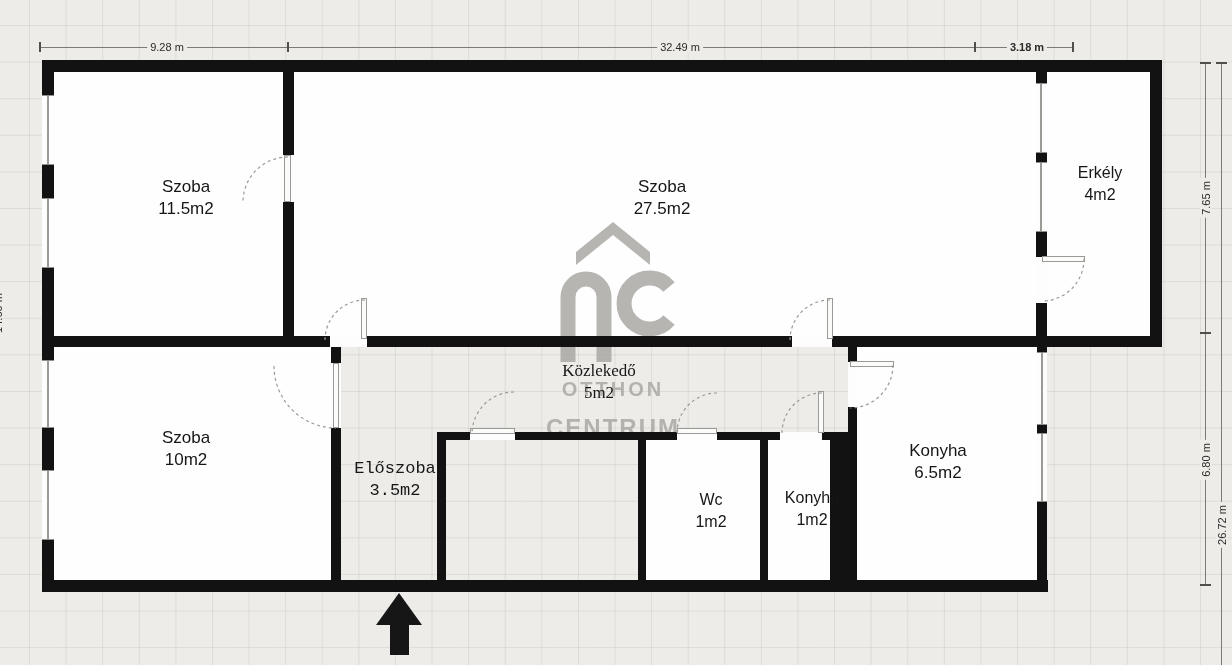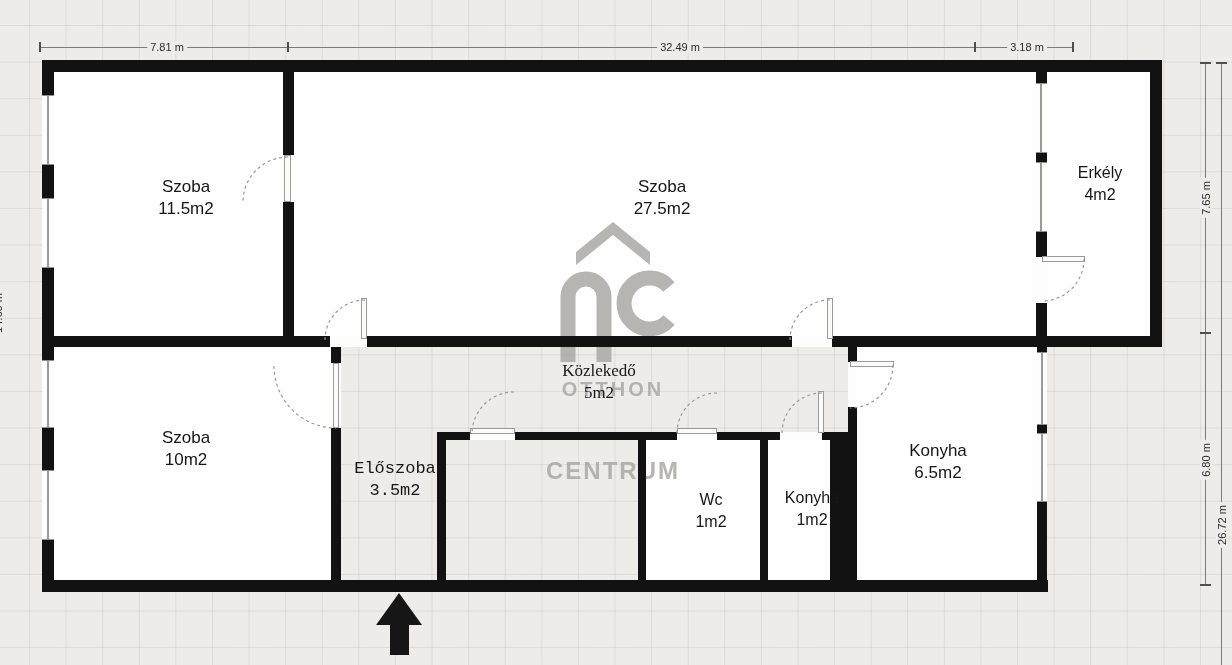--- a/index.html
+++ b/index.html
@@ -63,21 +63,21 @@
 
   <svg id="wm-svg" width="1232" height="665" viewBox="0 0 1232 665">
     <g opacity="0.8">
       <polygon points="576,252 613,222 650,252 650,265 613,235 576,265" fill="#a5a4a0"></polygon>
       <path d="M568 362 L568 297 A18 18 0 0 1 604 297 L604 362" stroke="#a5a4a0" stroke-width="15" fill="none"></path>
       <path d="M669 287 A25.5 25.5 0 1 0 669 320" stroke="#a5a4a0" stroke-width="15" fill="none"></path>
     </g>
   </svg>
   <span class="sr">OC</span>
   <div class="wm-text" style="left:613px;top:378px;font-size:20px;letter-spacing:3px;">OTTHON</div>
-  <div class="wm-text" style="left:613px;top:414px;font-size:24px;letter-spacing:2px;margin-top:43px;">CENTRUM</div>
+  <div class="wm-text" style="left:613px;top:414px;font-size:24px;letter-spacing:2px;">CENTRUM</div>
 
   <div class="wall" style="left:42px;top:60px;width:1120px;height:12px;"></div>
   <div class="wall" style="left:42px;top:60px;width:12px;height:532px;"></div>
   <div class="wall" style="left:42px;top:580px;width:1006px;height:12px;"></div>
   <div class="wall" style="left:42px;top:336px;width:1120px;height:11px;"></div>
   <div class="wall" style="left:283px;top:72px;width:11px;height:264px;"></div>
   <div class="wall" style="left:1036px;top:72px;width:11px;height:264px;"></div>
   <div class="wall" style="left:1150px;top:72px;width:12px;height:264px;"></div>
   <div class="wall" style="left:331px;top:347px;width:10px;height:233px;"></div>
   <div class="wall" style="left:437px;top:432px;width:393px;height:8px;"></div>
@@ -168,23 +168,23 @@
     <div>6.5m2</div>
   </div>
 
   <div class="dline" style="left:40px;top:47px;width:248px;height:1px;"></div>
   <div class="dline" style="left:288px;top:47px;width:687px;height:1px;"></div>
   <div class="dline" style="left:975px;top:47px;width:98px;height:1px;"></div>
   <div class="tick" style="left:39px;top:42px;width:2px;height:10px;"></div>
   <div class="tick" style="left:287px;top:42px;width:2px;height:10px;"></div>
   <div class="tick" style="left:974px;top:42px;width:2px;height:10px;"></div>
   <div class="tick" style="left:1072px;top:42px;width:2px;height:10px;"></div>
-  <div class="dlabel" style="left:167px;top:47px;">7.81 m</div>
+  <div class="dlabel" style="left:167px;top:47px;">9.28 m</div>
   <div class="dlabel" style="left:680px;top:47px;">32.49 m</div>
-  <div class="dlabel" style="left:1027px;top:47px;">3.18 m</div>
+  <div class="dlabel" style="left:1027px;top:47px;font-weight:bold;">3.18 m</div>
 
   <div class="dline" style="left:1205px;top:63px;width:1px;height:270px;"></div>
   <div class="dline" style="left:1205px;top:333px;width:1px;height:252px;"></div>
   <div class="dline" style="left:1221px;top:63px;width:1px;height:602px;"></div>
   <div class="tick" style="left:1200px;top:62px;width:11px;height:2px;"></div>
   <div class="tick" style="left:1200px;top:332px;width:11px;height:2px;"></div>
   <div class="tick" style="left:1200px;top:584px;width:11px;height:2px;"></div>
   <div class="tick" style="left:1216px;top:62px;width:11px;height:2px;"></div>
   <div class="dlabel v" style="left:1206px;top:198px;">7.65 m</div>
   <div class="dlabel v" style="left:1206px;top:460px;">6.80 m</div>

